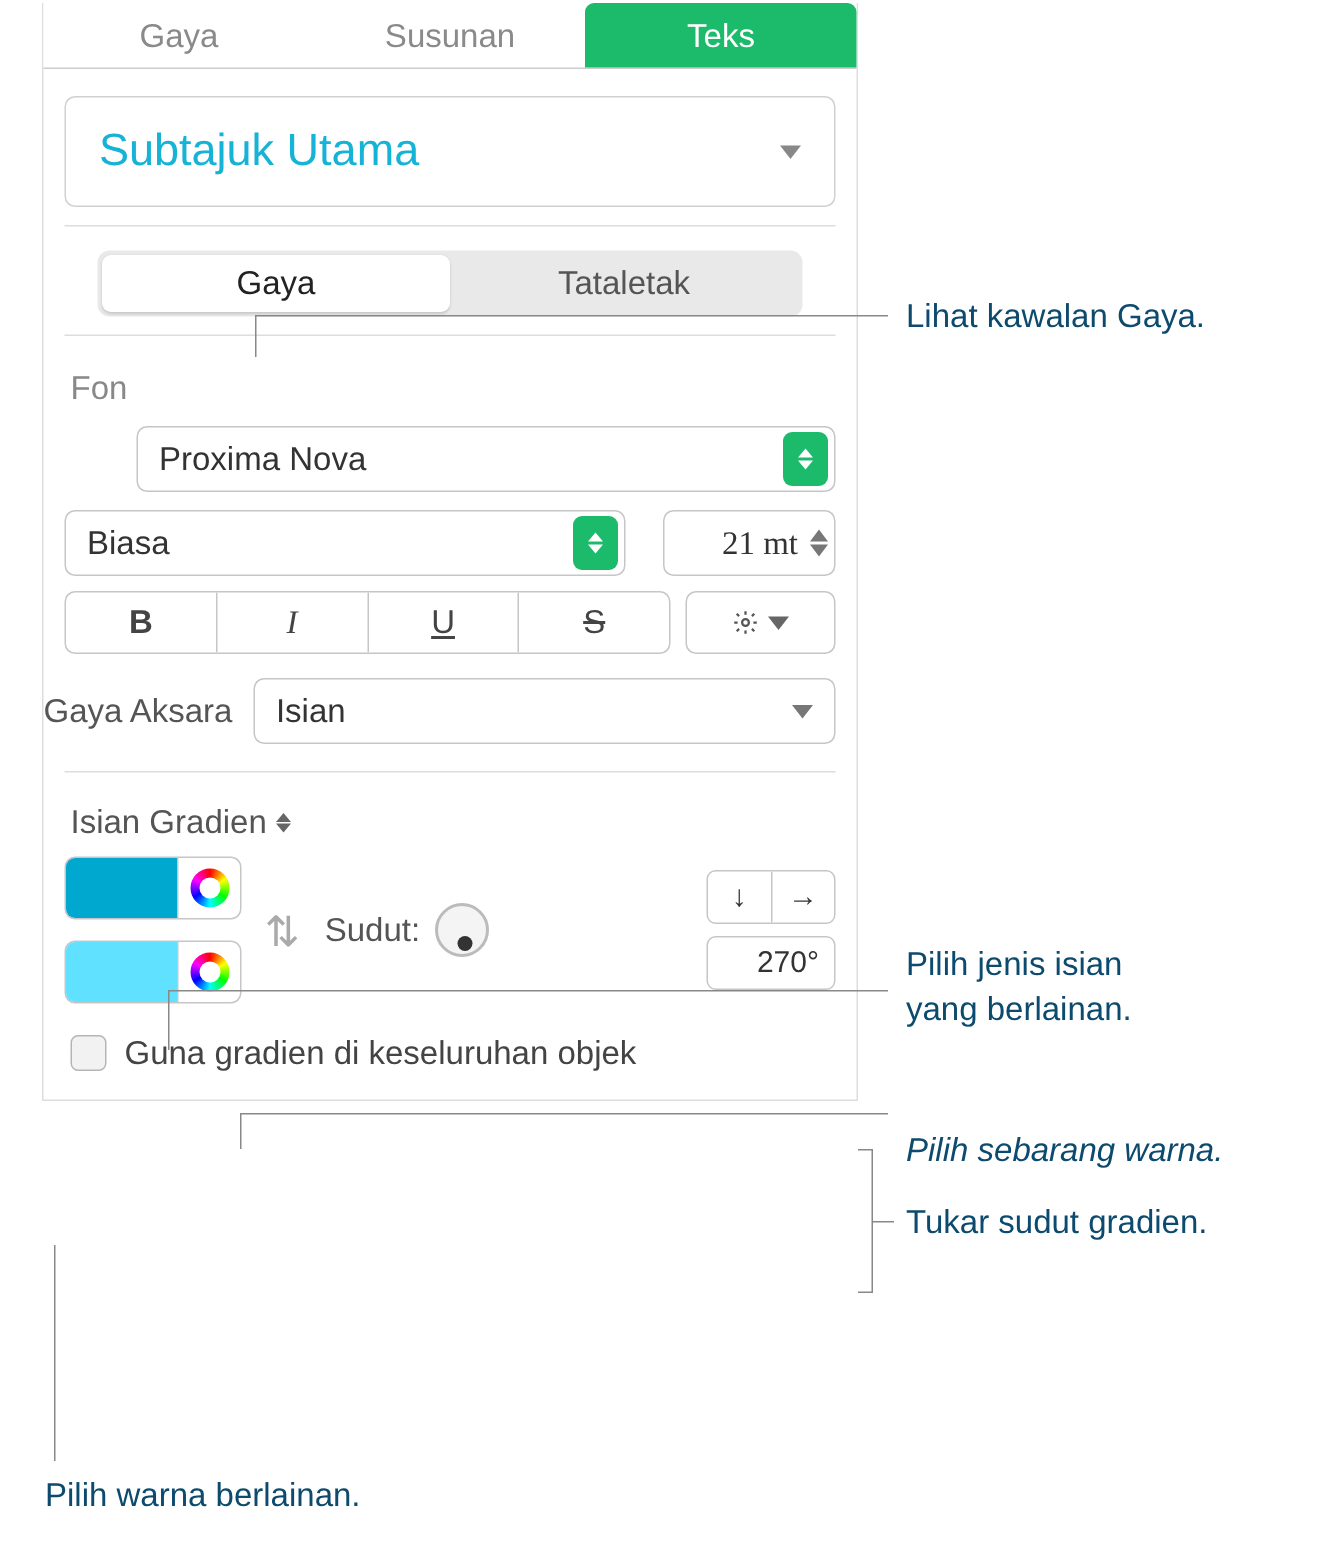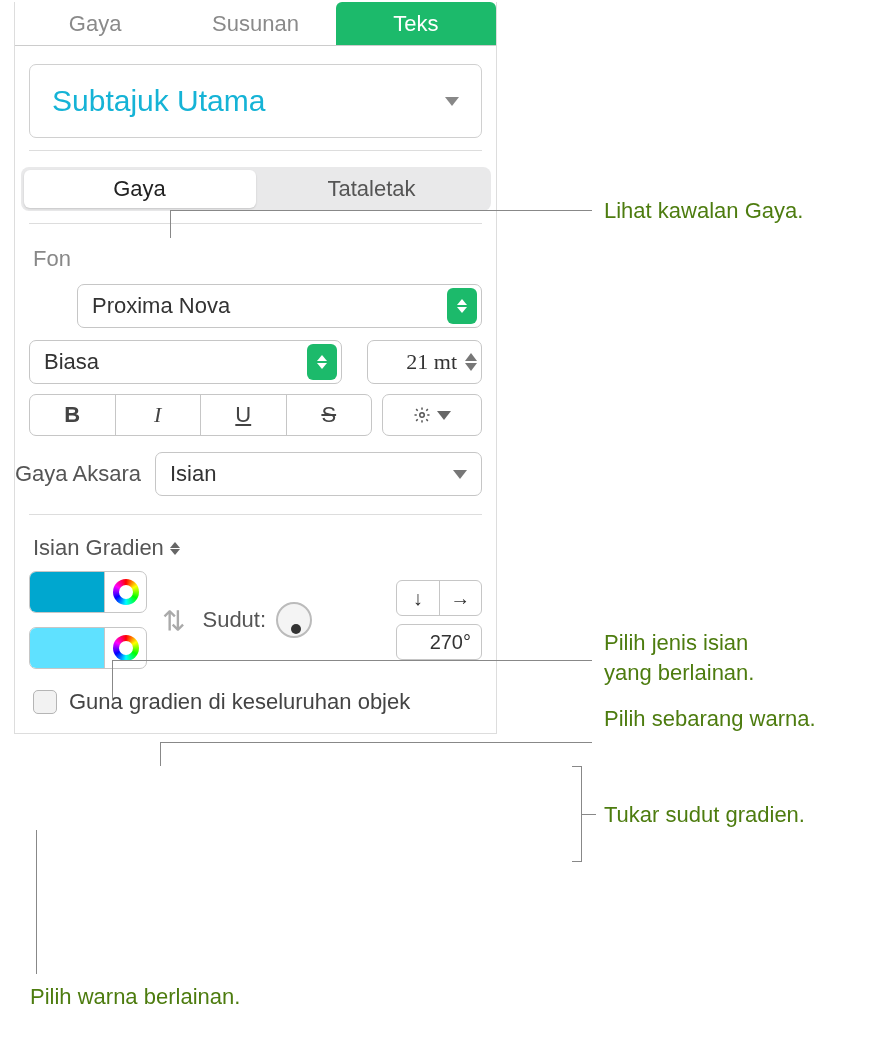--- a/index.html
+++ b/index.html
@@ -7,23 +7,23 @@
     margin: 0;
     font-family: -apple-system, "Helvetica Neue", Helvetica, Arial, sans-serif;
     background: #fff;
     width: 888px;
     height: 1040px;
     position: relative;
     color: #333;
   }
   .inspector {
     position: absolute;
-    left: 14px;
+    left: 28px;
     top: 2px;
-    width: 483px;
+    width: 544px;
     border: 1px solid #ddd;
     border-top: none;
     background: #fff;
   }
   
   .top-tabs {
     display: flex;
     height: 44px;
     border-bottom: 1px solid #ccc;
     background: #fff;
@@ -374,21 +374,21 @@
   .checkbox {
     width: 24px; height: 24px;
     border: 1px solid #b5b5b5;
     border-radius: 5px;
     background: #f2f2f2;
   }
   
   .callout {
     position: absolute;
     font-size: 22px;
-    color: #4d7c0f;
+    color: #0c4a6e;
     line-height: 1.35;
   }
   .lead {
     position: absolute;
     background: #888;
     height: 1px;
   }
   .lead-v {
     position: absolute;
     background: #888;
@@ -535,21 +535,21 @@
 
 <div class="callout" style="left:604px; top:196px;">Lihat kawalan Gaya.</div>
 <div class="lead" style="left:170px; top:210px; width:422px;"></div>
 <div class="lead-v" style="left:170px; top:210px; height:28px;"></div>
 
 <div class="callout" style="left:604px; top:628px; white-space:pre-line;">Pilih jenis isian
 yang berlainan.</div>
 <div class="lead" style="left:112px; top:660px; width:480px;"></div>
 <div class="lead-v" style="left:112px; top:660px; height:40px;"></div>
 
-<div class="callout" style="left:604px; top:704px;">Pilih sebarang warna.</div>
+<div class="callout" style="left:604px; top:752px;font-style:italic;">Pilih sebarang warna.</div>
 <div class="lead" style="left:160px; top:742px; width:432px;"></div>
 <div class="lead-v" style="left:160px; top:742px; height:24px;"></div>
 
 <div class="callout" style="left:604px; top:800px;">Tukar sudut gradien.</div>
 <div class="bracket" style="left:572px; top:766px; height:96px;"></div>
 <div class="lead" style="left:582px; top:814px; width:14px;"></div>
 
 <div class="callout" style="left:30px; top:982px;">Pilih warna berlainan.</div>
 <div class="lead-v" style="left:36px; top:830px; height:144px;"></div>
 

